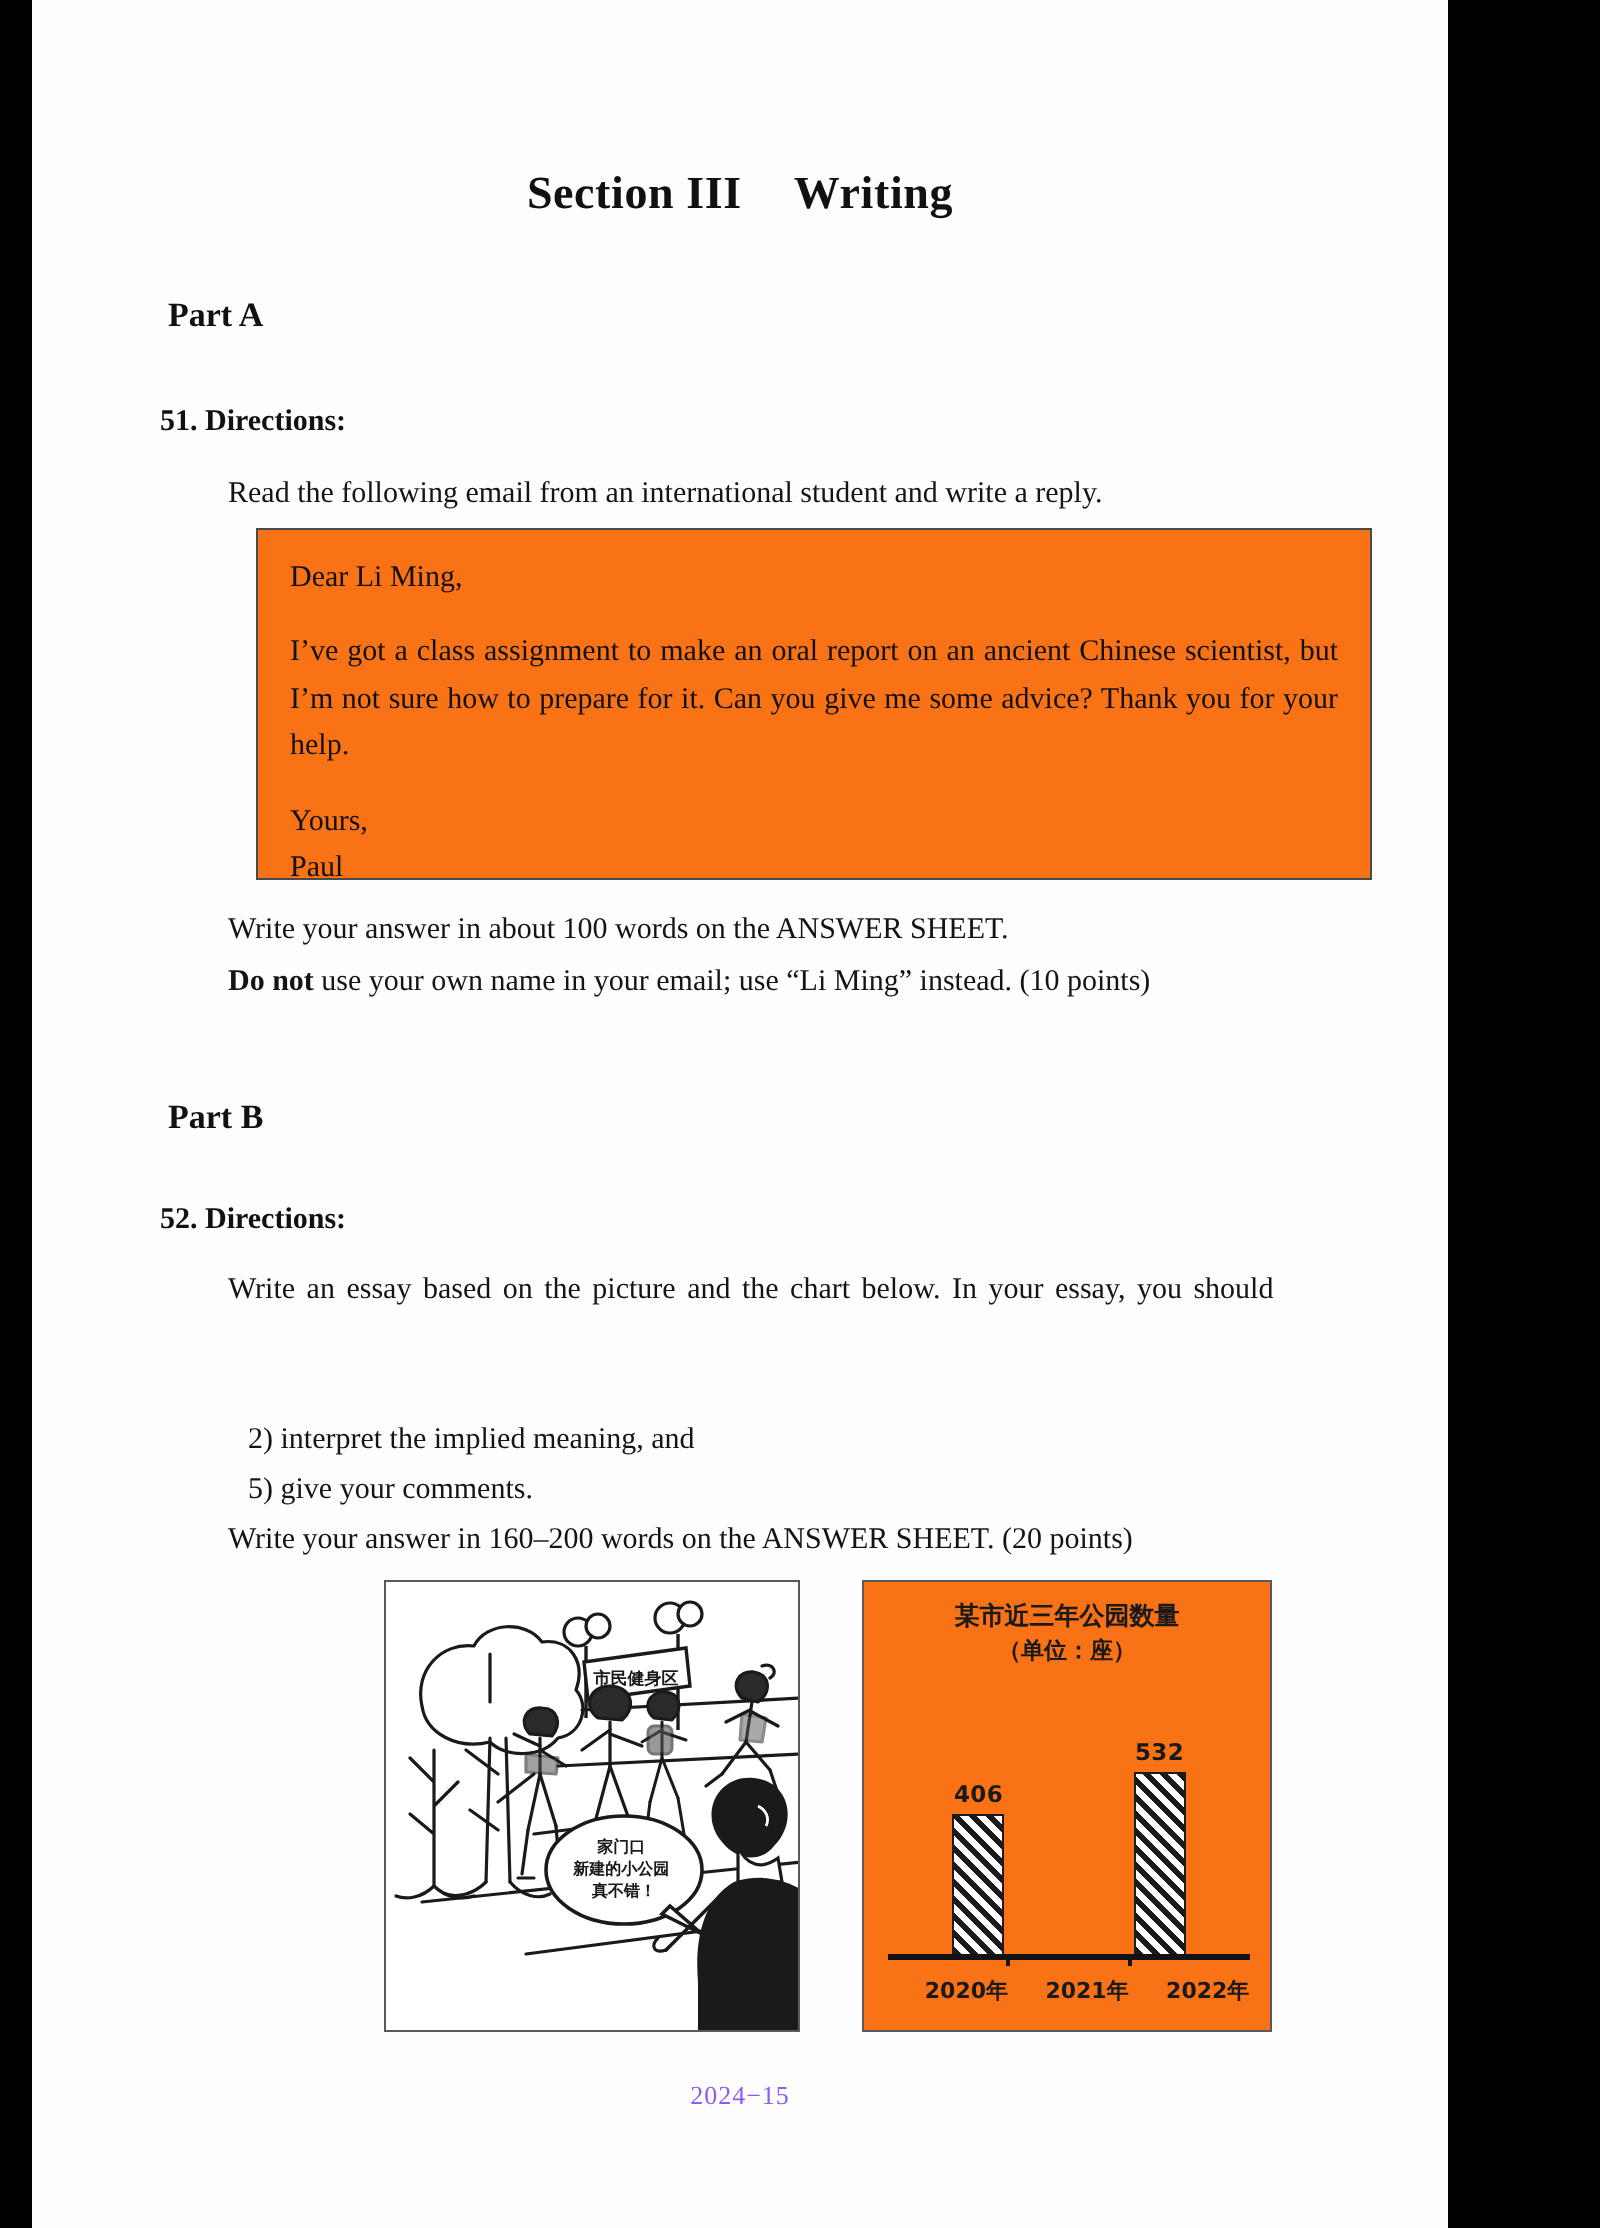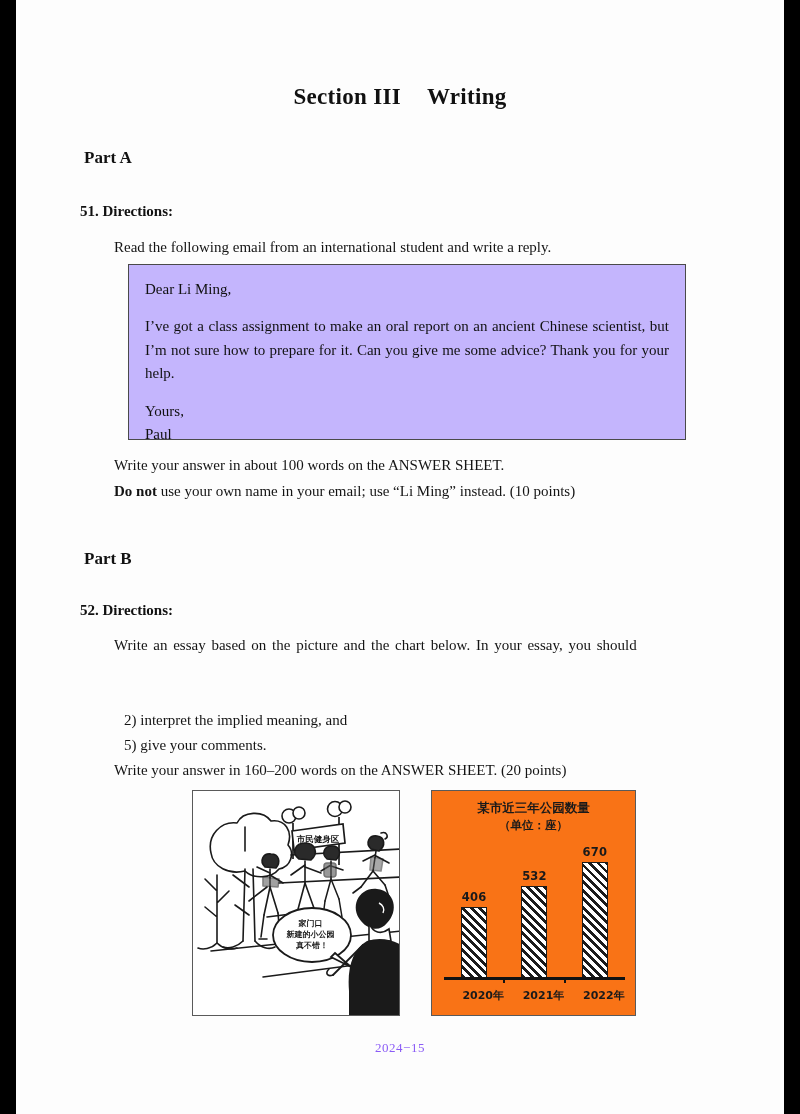--- a/index.html
+++ b/index.html
@@ -12,21 +12,21 @@
     width: 800px;
     height: 1114px;
     position: relative;
     overflow: hidden;
     font-family: "Liberation Serif", "DejaVu Serif", serif;
   }
   .page {
     position: absolute;
     left: 16px;
     top: 0;
-    width: 768px;
+    width: 708px;
     height: 1114px;
     background: #fdfdfd;
     color: #111;
   }
   
   .section-title {
     text-align: center;
     font-size: 23px;
     font-weight: 700;
     letter-spacing: .3px;
@@ -84,21 +84,21 @@
 
   
   .email-box {
     position: absolute;
     left: 112px;
     top: 264px;
     width: 558px;
     height: 176px;
     border: 1.4px solid #4a4a4a;
     box-sizing: border-box;
-    background: #c4b5fd;
+    background: #f97316;
   }
   .email-inner {
     padding: 13px 16px 0 16px;
     font-size: 15px;
     line-height: 1.55;
   }
   .email-greet { margin: 0 0 14px 0; }
   .email-body { margin: 0 0 15px 0; text-align: justify; }
   .email-sign { margin: 0; }
 
@@ -364,24 +364,20 @@
       <div class="plot">
         <div class="bars">
           <div class="bar-col">
             <span class="bar-value">406</span>
             <div class="bar" style="height: 70.5158px;"></div>
           </div>
           <div class="bar-col">
             <span class="bar-value">532</span>
             <div class="bar" style="height: 92.4px;"></div>
           </div>
-          <div class="bar-col">
-            <span class="bar-value">670</span>
-            <div class="bar" style="height: 116.368px;"></div>
-          </div>
         </div>
         <div class="axis-line"></div>
         <div class="tick" style="left:33%"></div>
         <div class="tick" style="left:66%"></div>
         <div class="xlabels">
           <span class="xlabel">2020年</span>
           <span class="xlabel">2021年</span>
           <span class="xlabel">2022年</span>
         </div>
       </div>

